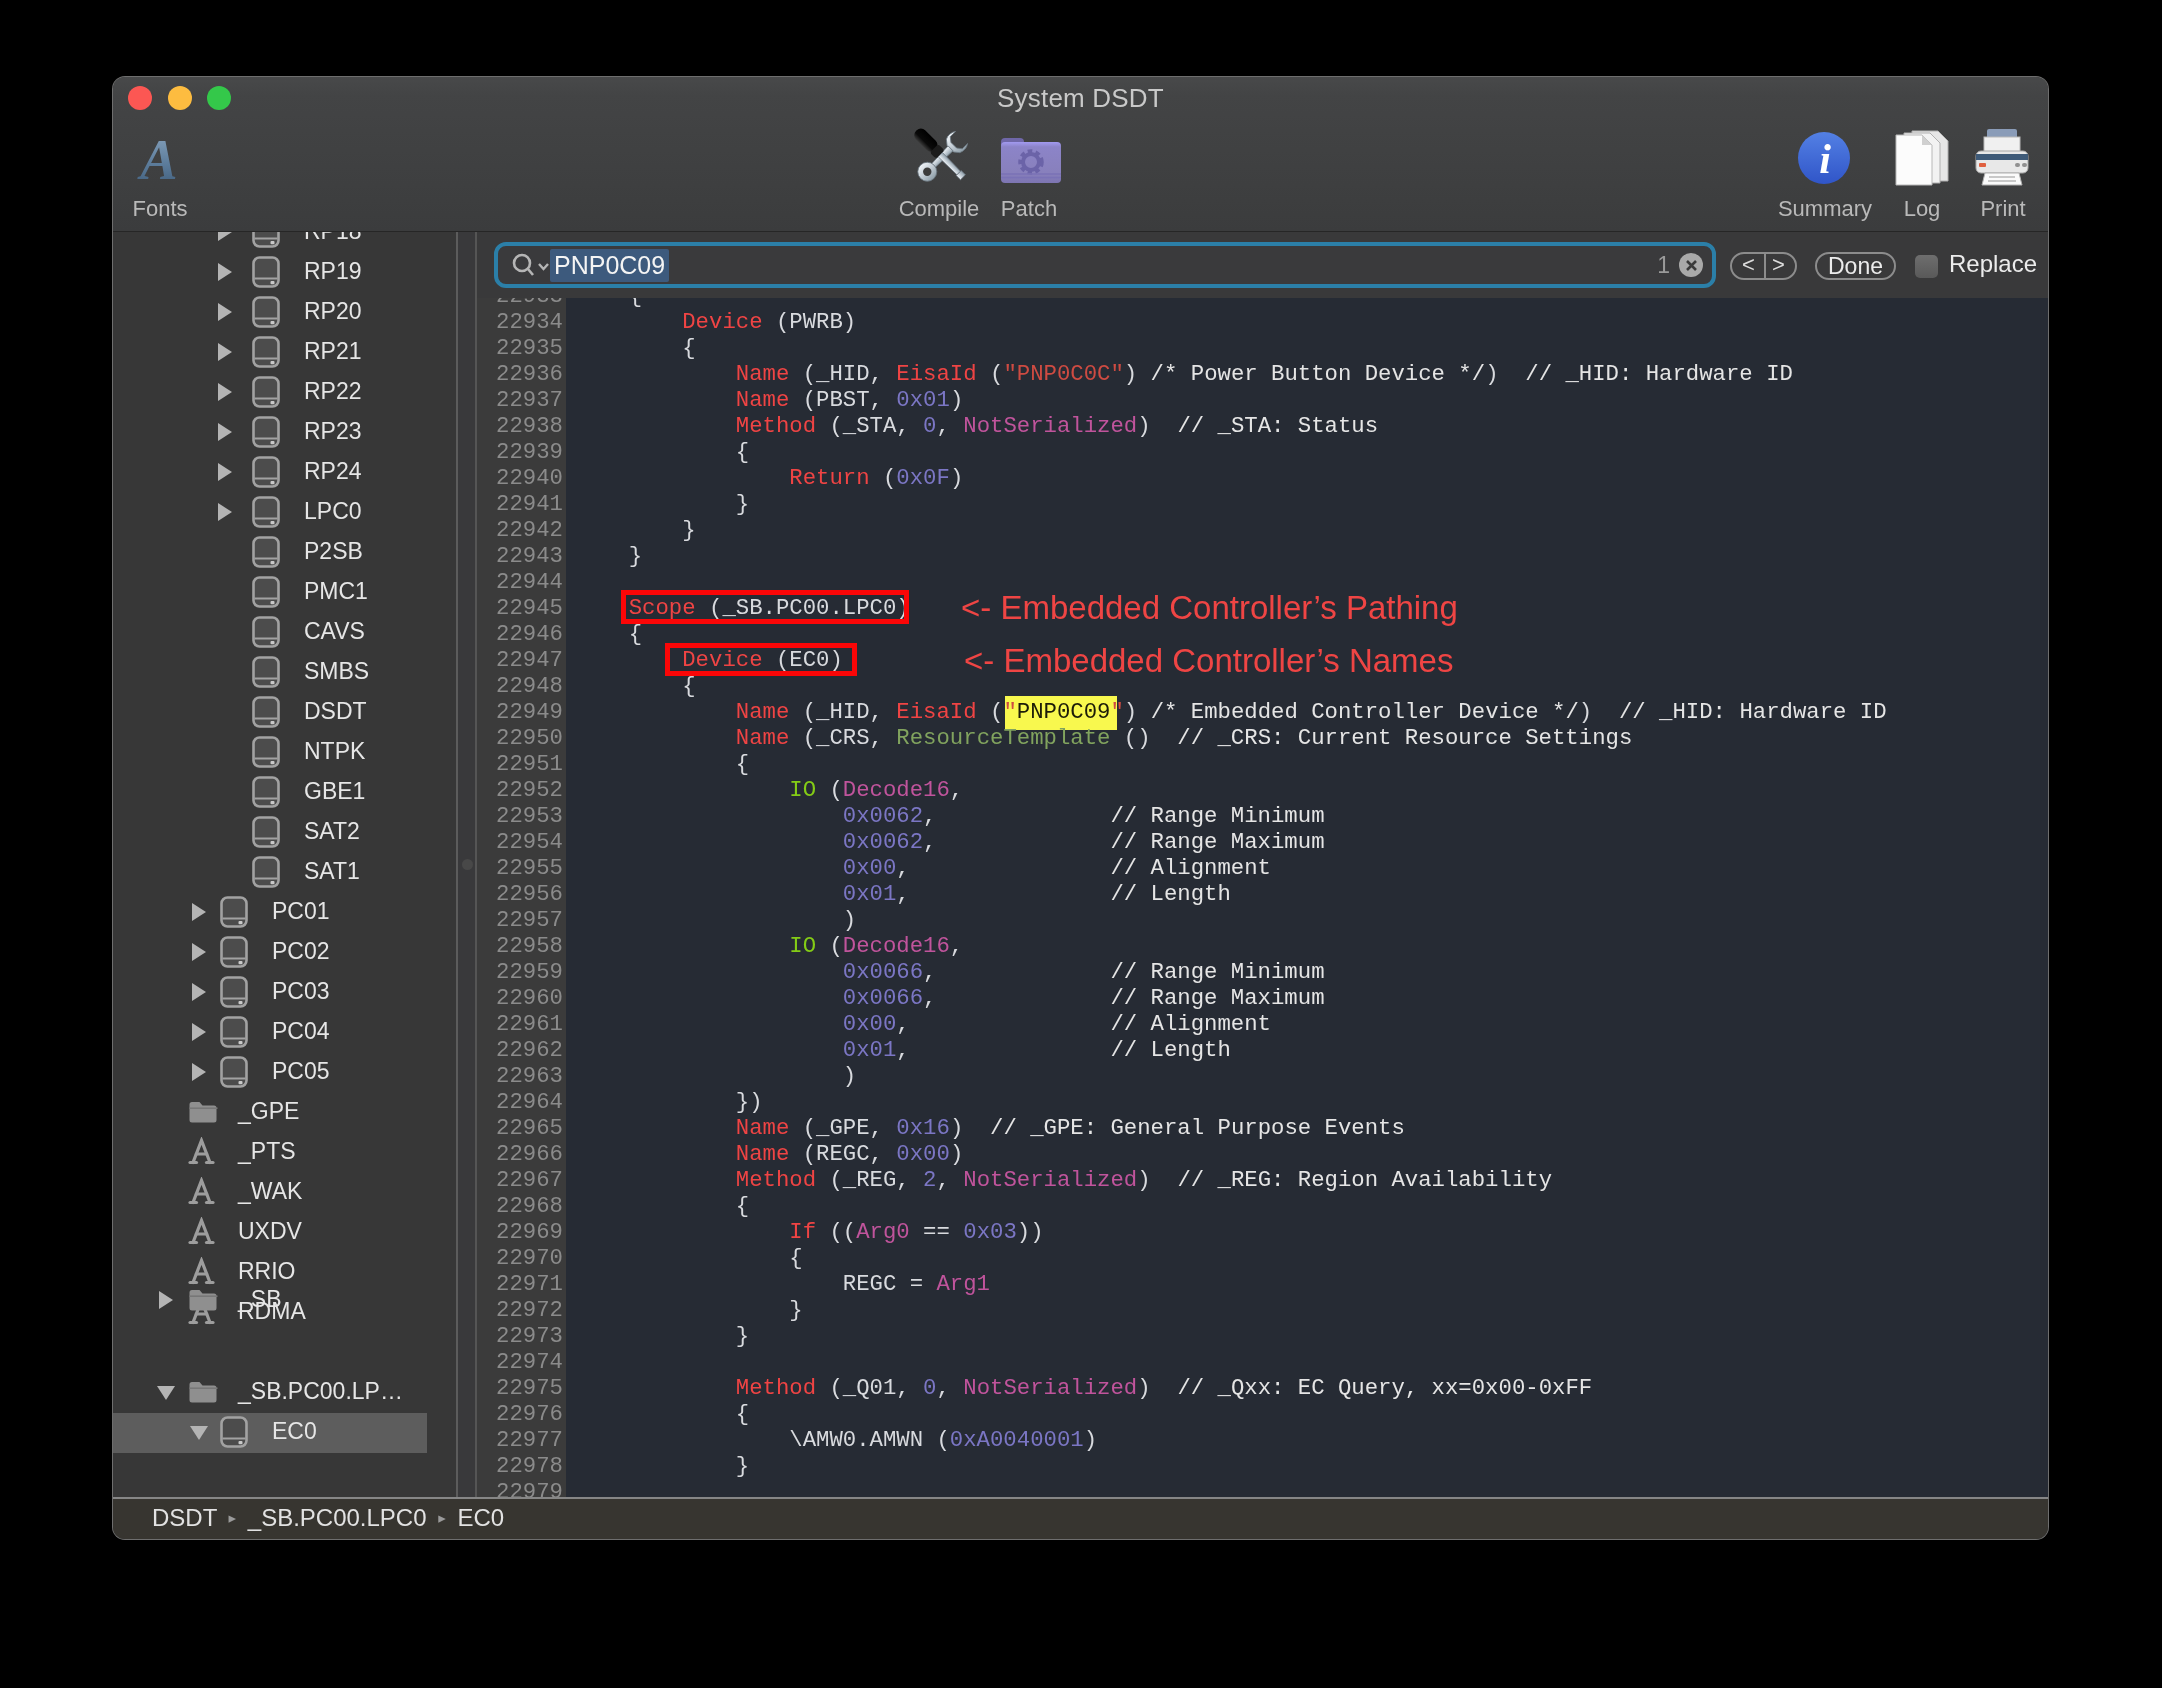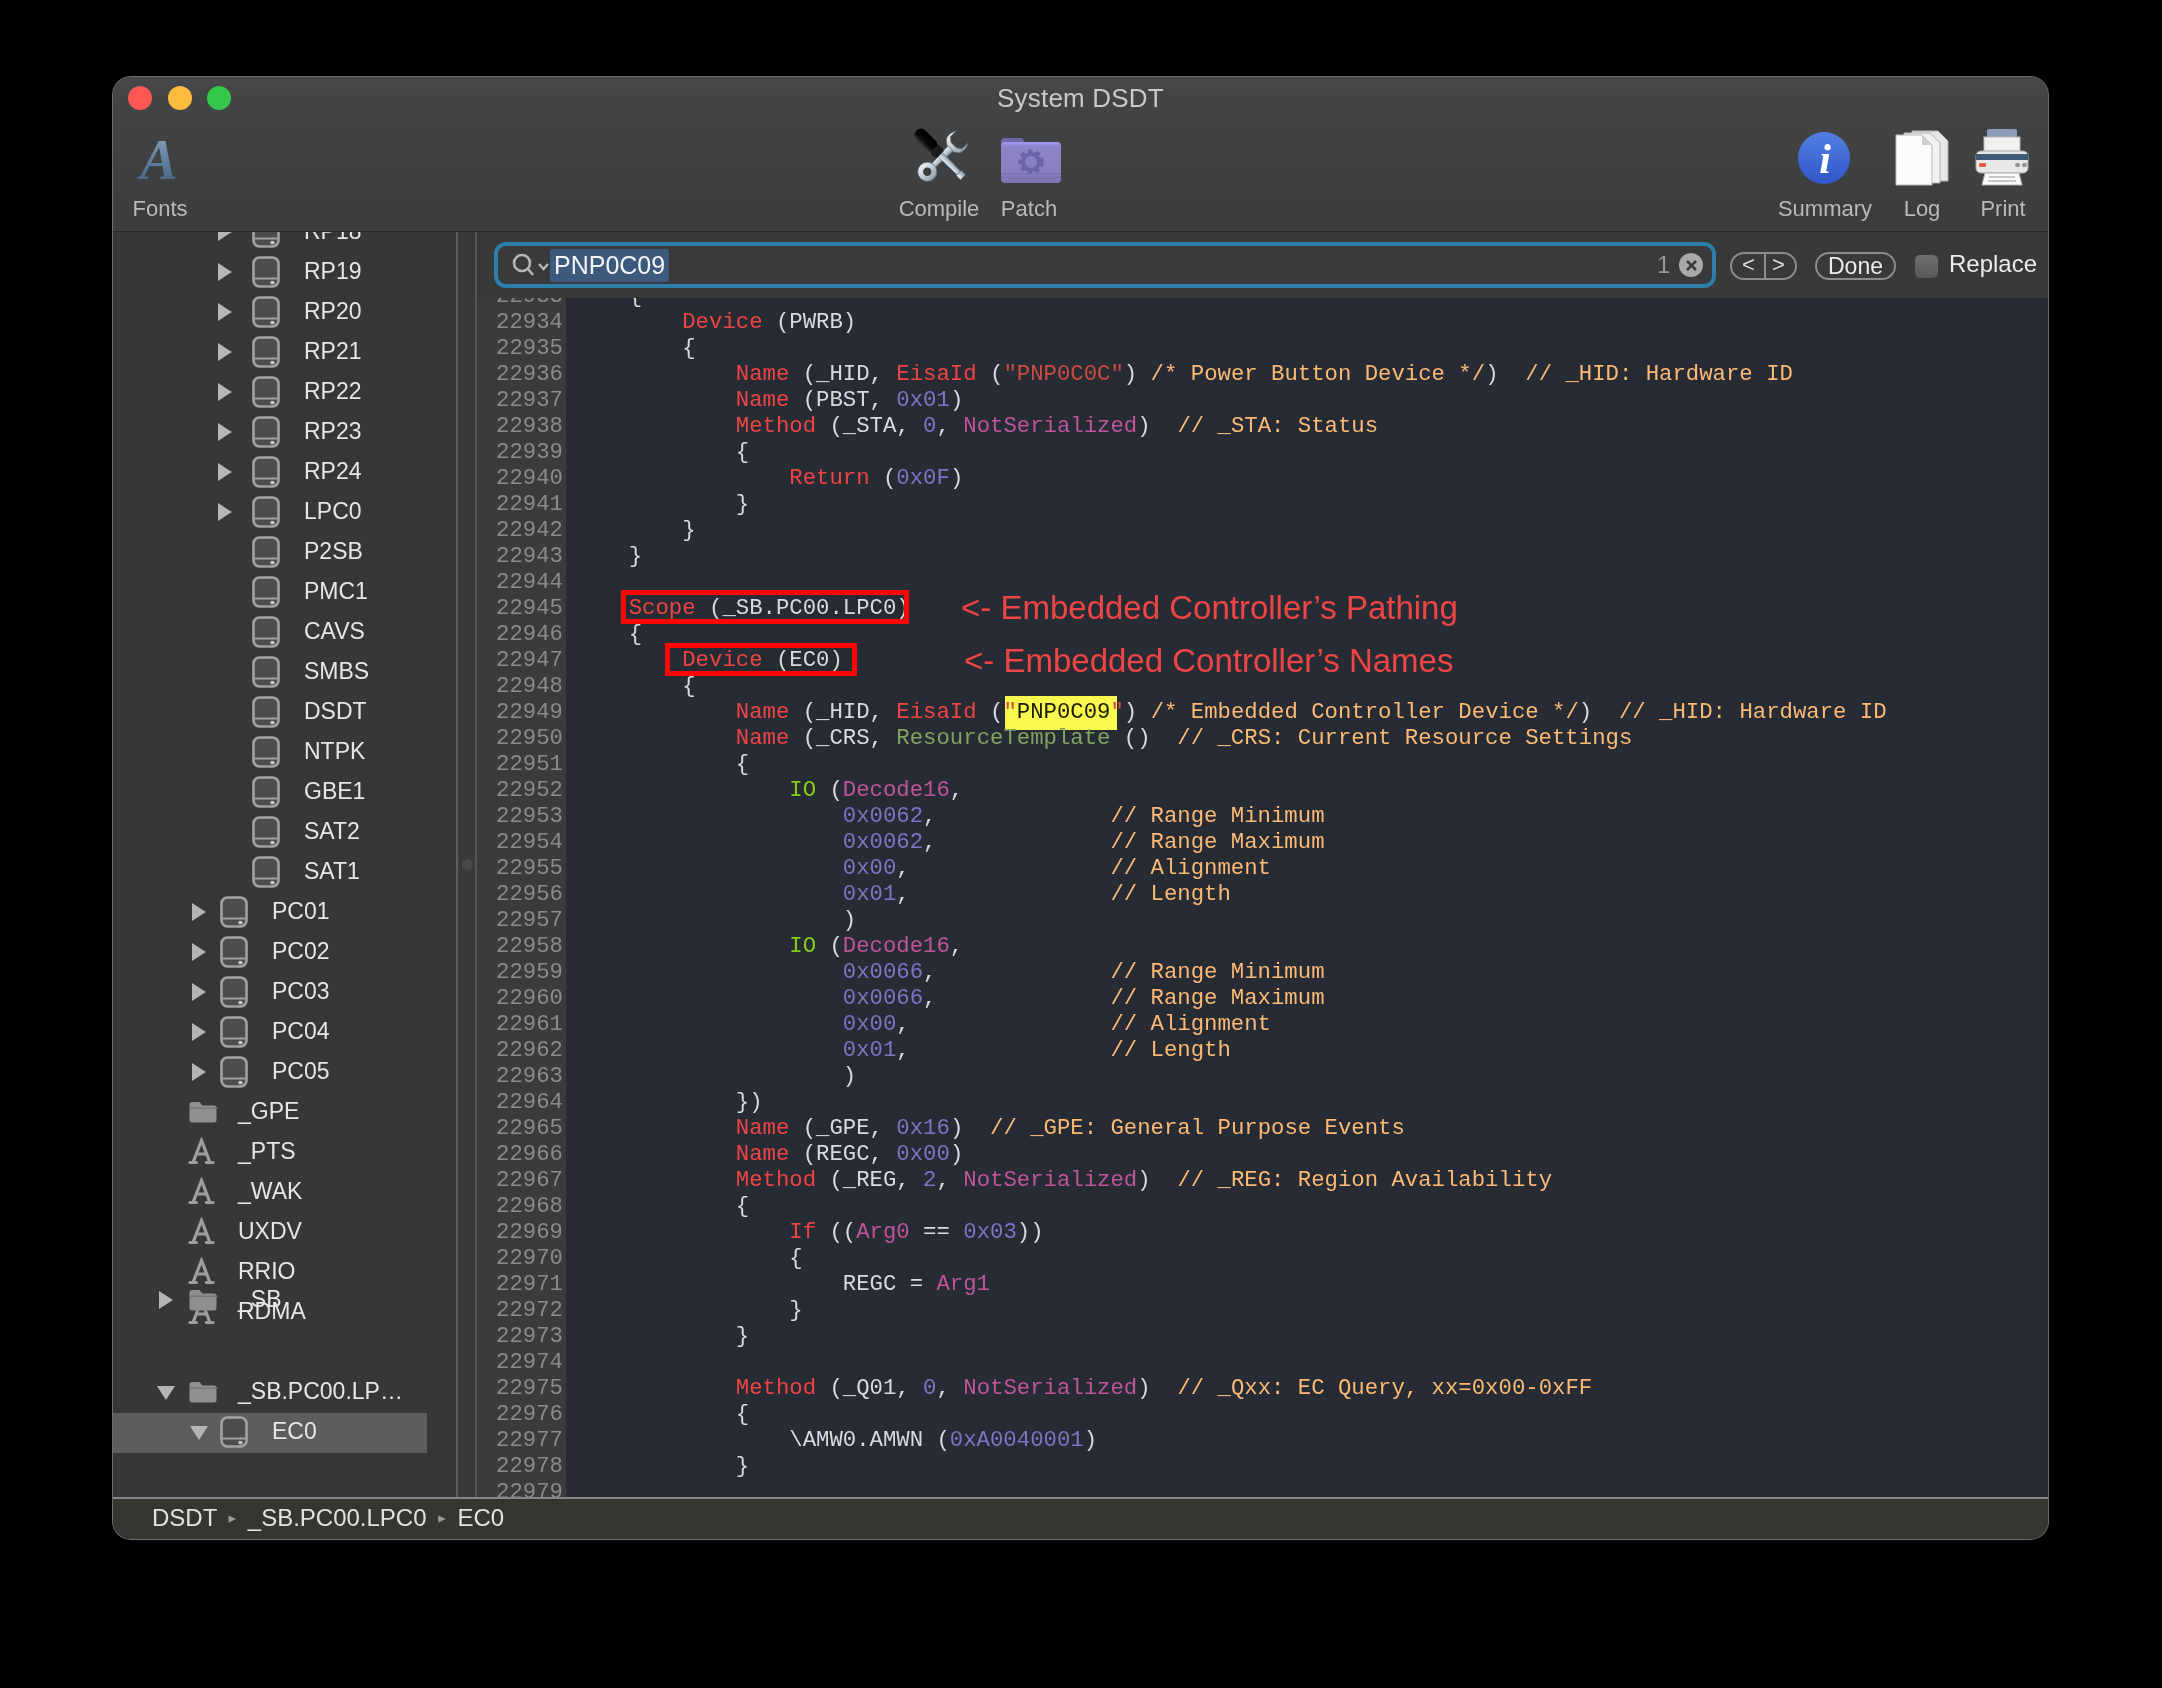--- a/index.html
+++ b/index.html
@@ -1,18 +1,18 @@
 <!DOCTYPE html>
 <html><head>
 <meta charset="utf-8">
 <style>
   html,body{margin:0;padding:0;background:#000;}
   body{width:2162px;height:1688px;position:relative;overflow:hidden;font-family:"Liberation Sans",sans-serif;}
   .abs{position:absolute;}
-  #win{position:absolute;left:113px;top:77px;width:1935px;height:1462px;background:#373737;border-radius:18px;overflow:hidden;box-shadow:0 0 0 1px #6e6e6e;}
+  #win{position:absolute;left:113px;top:77px;width:1935px;height:1462px;background:#373737;border-radius:12px;overflow:hidden;box-shadow:0 0 0 1px #6e6e6e;}
   
   #toolbar{position:absolute;left:0;top:0;width:1935px;height:154px;background:linear-gradient(#48494a,#434445 12%,#3e3f40 70%,#3b3c3d);border-bottom:1px solid #262626;}
   .tl{position:absolute;top:9px;width:24px;height:24px;border-radius:50%;}
   #title{position:absolute;top:6px;left:0;width:1935px;text-align:center;font-size:26px;font-weight:500;color:#c9c9c9;letter-spacing:.2px;}
   .tlabel{position:absolute;font-size:22px;color:#b9b9b9;text-align:center;}
   
   #sidebar{position:absolute;left:0;top:155px;width:343px;height:1265px;background:#373737;overflow:hidden;}
   .row{position:absolute;left:0;width:343px;height:40px;}
   .row .lbl{position:absolute;top:6px;font-size:23px;color:#e6e6e6;white-space:nowrap;}
   .tri{position:absolute;width:0;height:0;border-style:solid;}
@@ -24,21 +24,21 @@
   
   #divstrip{position:absolute;left:343px;top:155px;width:21px;height:1265px;background:#39393b;border-left:2px solid #5c5c5c;border-right:2px solid #555;box-sizing:border-box;}
   
   #findbar{position:absolute;left:364px;top:155px;width:1571px;height:66px;background:#39393a;border-bottom:2px solid #1f1f1f;}
   
   #codearea{position:absolute;left:364px;top:221px;width:1571px;height:1199px;background:#262b34;overflow:hidden;}
   #gutter{position:absolute;left:0;top:0;width:89px;height:1199px;background:#3b3b3b;}
   pre{margin:0;font-family:"Liberation Mono",monospace;font-size:22.3px;line-height:26px;}
   #nums{position:absolute;left:0px;top:-15px;width:86px;text-align:right;color:#8b8b8b;z-index:2;}
   #code{position:absolute;left:98.2px;top:-15px;color:#d8dade;z-index:2;}
-  .k{color:#ef4444;} .n{color:#7b76c4;} .s{color:#ce4b42;} .c{color:#fdba74;}
+  .k{color:#ef4444;} .n{color:#7b76c4;} .s{color:#ce4b42;} .c{color:#e5e5e5;}
   .p{color:#c0549c;} .o{color:#84cc16;} .r{color:#81a35e;} .b{color:#1c1c08;}
   
   #status{position:absolute;left:0;top:1420px;width:1935px;height:42px;background:#373530;border-top:2px solid #868686;box-sizing:content-box;}
   #status .path{position:absolute;left:39px;top:5px;font-size:24px;color:#e2e2e2;}
   #status .sep{color:#9a9a9a;font-size:15px;padding:0 5px;position:relative;top:-3px;}
   
   .redbox{position:absolute;border:5px solid #fb0607;z-index:3;}
   .redtext{position:absolute;color:#ef4544;font-size:33px;white-space:nowrap;z-index:3;}
   #yellow{position:absolute;background:#f8f84e;z-index:1;}
 </style>

